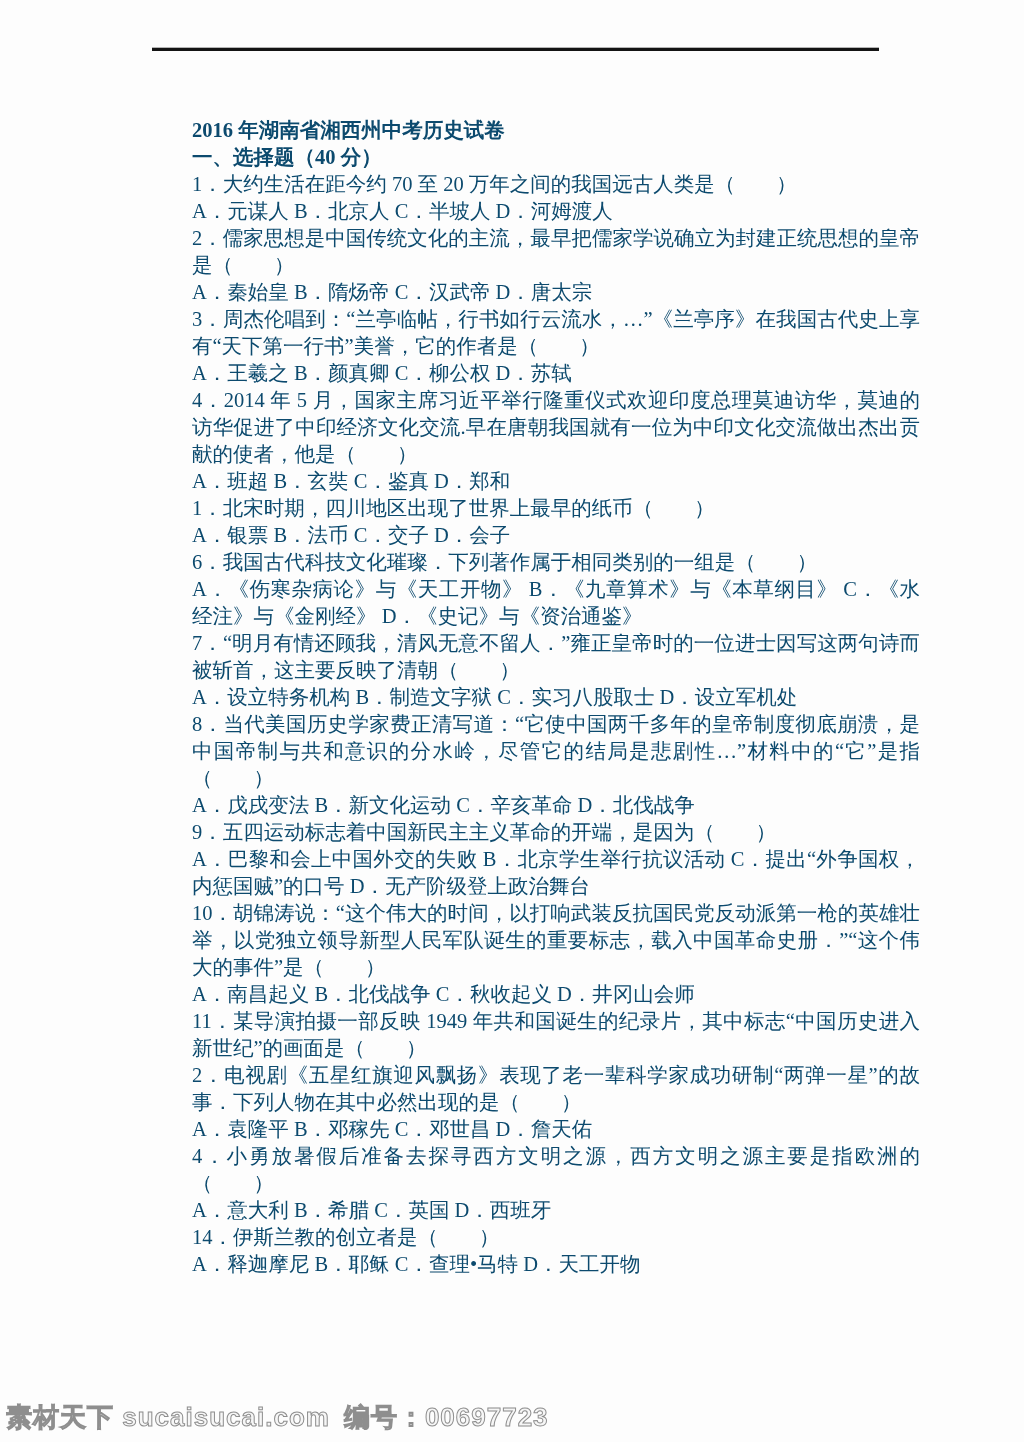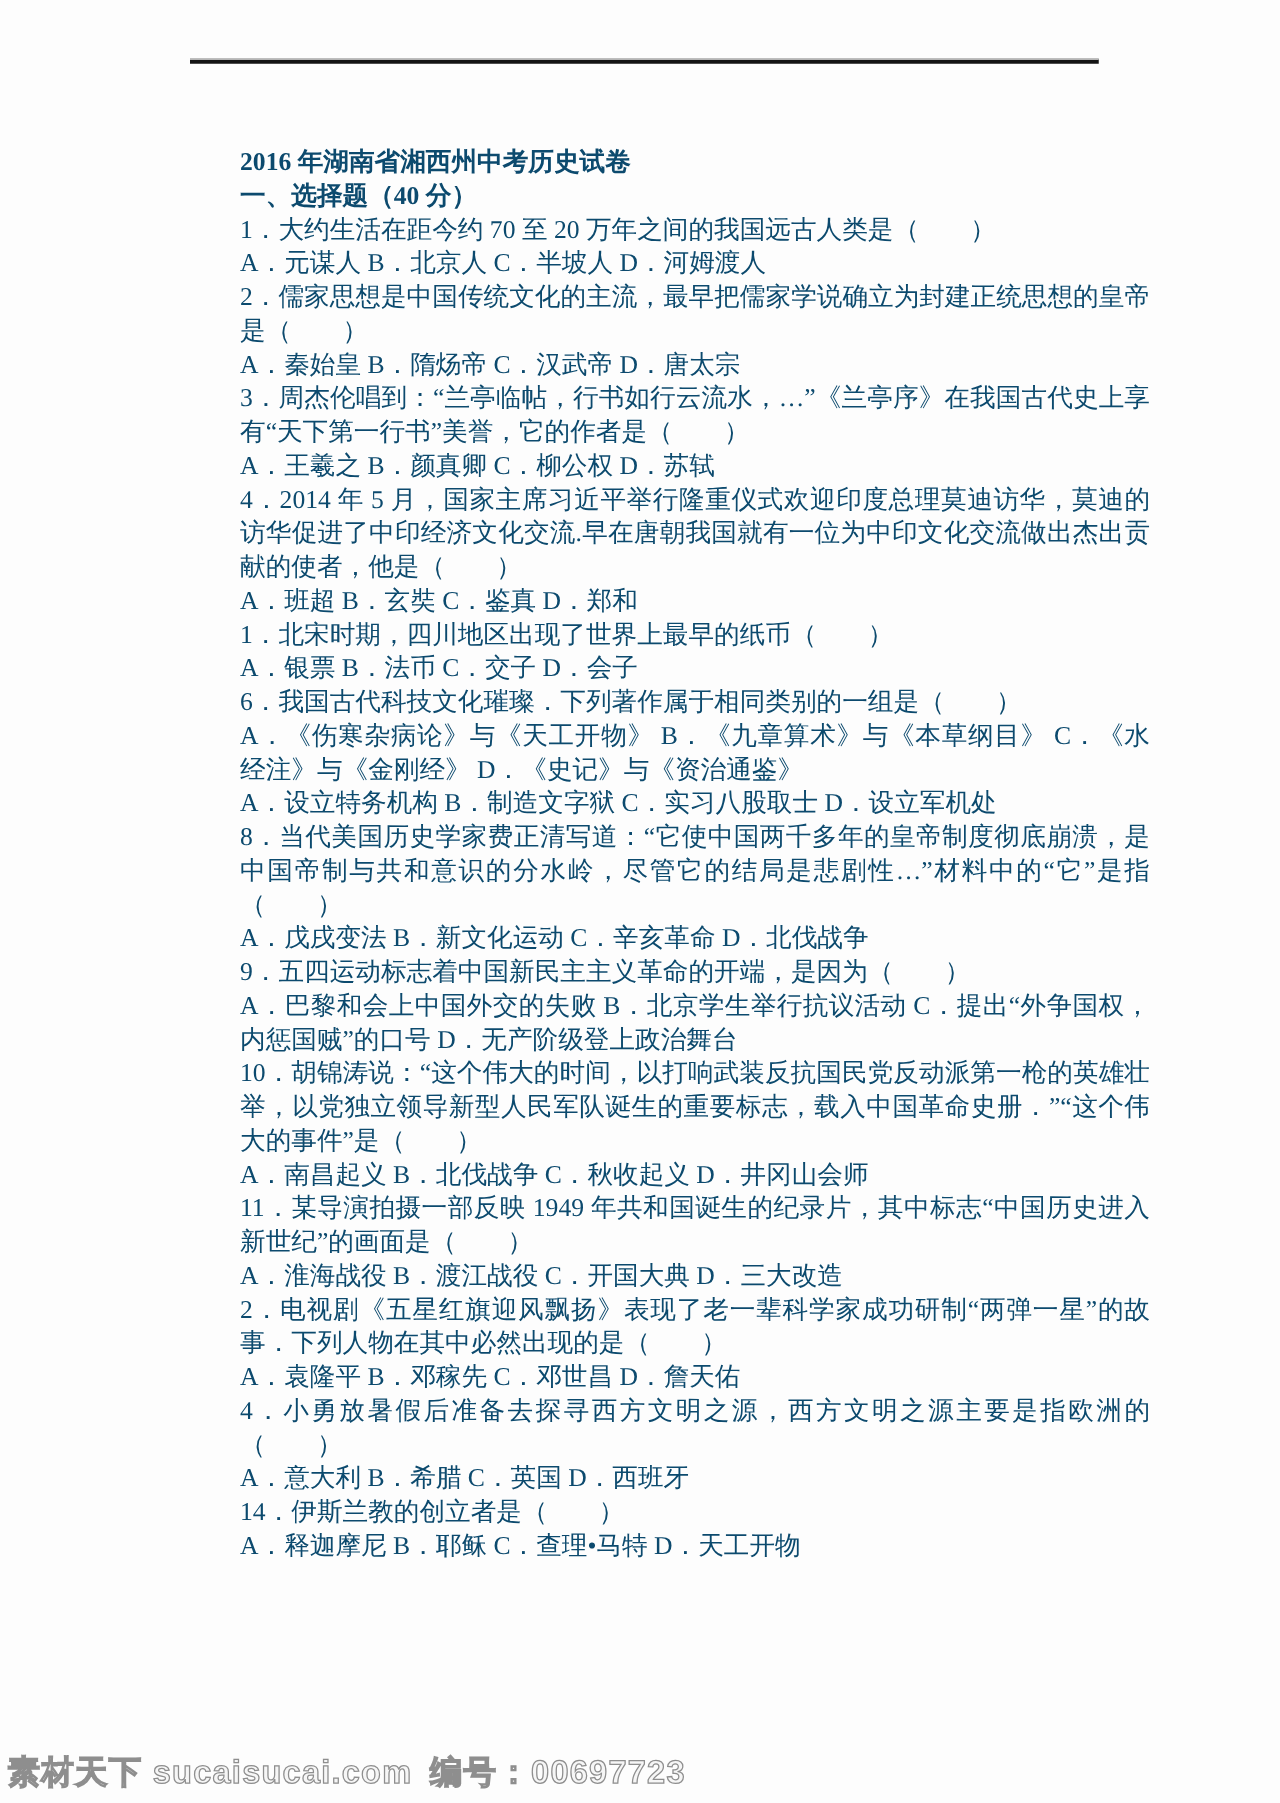--- a/index.html
+++ b/index.html
@@ -67,29 +67,29 @@
         <p>2．儒家思想是中国传统文化的主流，最早把儒家学说确立为封建正统思想的皇帝是（　　）</p>
         <p>A．秦始皇 B．隋炀帝 C．汉武帝 D．唐太宗</p>
         <p>3．周杰伦唱到：“兰亭临帖，行书如行云流水，…”《兰亭序》在我国古代史上享有“天下第一行书”美誉，它的作者是（　　）</p>
         <p>A．王羲之 B．颜真卿 C．柳公权 D．苏轼</p>
         <p>4．2014 年 5 月，国家主席习近平举行隆重仪式欢迎印度总理莫迪访华，莫迪的访华促进了中印经济文化交流.早在唐朝我国就有一位为中印文化交流做出杰出贡献的使者，他是（　　）</p>
         <p>A．班超 B．玄奘 C．鉴真 D．郑和</p>
         <p>1．北宋时期，四川地区出现了世界上最早的纸币（　　）</p>
         <p>A．银票 B．法币 C．交子 D．会子</p>
         <p>6．我国古代科技文化璀璨．下列著作属于相同类别的一组是（　　）</p>
         <p>A．《伤寒杂病论》与《天工开物》 B．《九章算术》与《本草纲目》 C．《水经注》与《金刚经》 D．《史记》与《资治通鉴》</p>
+        <p>7．“明月有情还顾我，清风无意不留人．”雍正皇帝时的一位进士因写这两句诗而被斩首，这主要反映了清朝（　　）</p>
         <p>A．设立特务机构 B．制造文字狱 C．实习八股取士 D．设立军机处</p>
         <p>8．当代美国历史学家费正清写道：“它使中国两千多年的皇帝制度彻底崩溃，是中国帝制与共和意识的分水岭，尽管它的结局是悲剧性…”材料中的“它”是指（　　）</p>
         <p>A．戊戌变法 B．新文化运动 C．辛亥革命 D．北伐战争</p>
         <p>9．五四运动标志着中国新民主主义革命的开端，是因为（　　）</p>
         <p>A．巴黎和会上中国外交的失败 B．北京学生举行抗议活动 C．提出“外争国权，内惩国贼”的口号 D．无产阶级登上政治舞台</p>
         <p>10．胡锦涛说：“这个伟大的时间，以打响武装反抗国民党反动派第一枪的英雄壮举，以党独立领导新型人民军队诞生的重要标志，载入中国革命史册．”“这个伟大的事件”是（　　）</p>
         <p>A．南昌起义 B．北伐战争 C．秋收起义 D．井冈山会师</p>
         <p>11．某导演拍摄一部反映 1949 年共和国诞生的纪录片，其中标志“中国历史进入新世纪”的画面是（　　）</p>
-        <p>A．淮海战役 B．渡江战役 C．开国大典 D．三大改造</p>
         <p>2．电视剧《五星红旗迎风飘扬》表现了老一辈科学家成功研制“两弹一星”的故事．下列人物在其中必然出现的是（　　）</p>
         <p>A．袁隆平 B．邓稼先 C．邓世昌 D．詹天佑</p>
         <p>4．小勇放暑假后准备去探寻西方文明之源，西方文明之源主要是指欧洲的（　　）</p>
         <p>A．意大利 B．希腊 C．英国 D．西班牙</p>
         <p>14．伊斯兰教的创立者是（　　）</p>
         <p>A．释迦摩尼 B．耶稣 C．查理•马特 D．天工开物</p>
       </div>
   </div>
 
   <div class="watermark"><span>素材天下</span>

